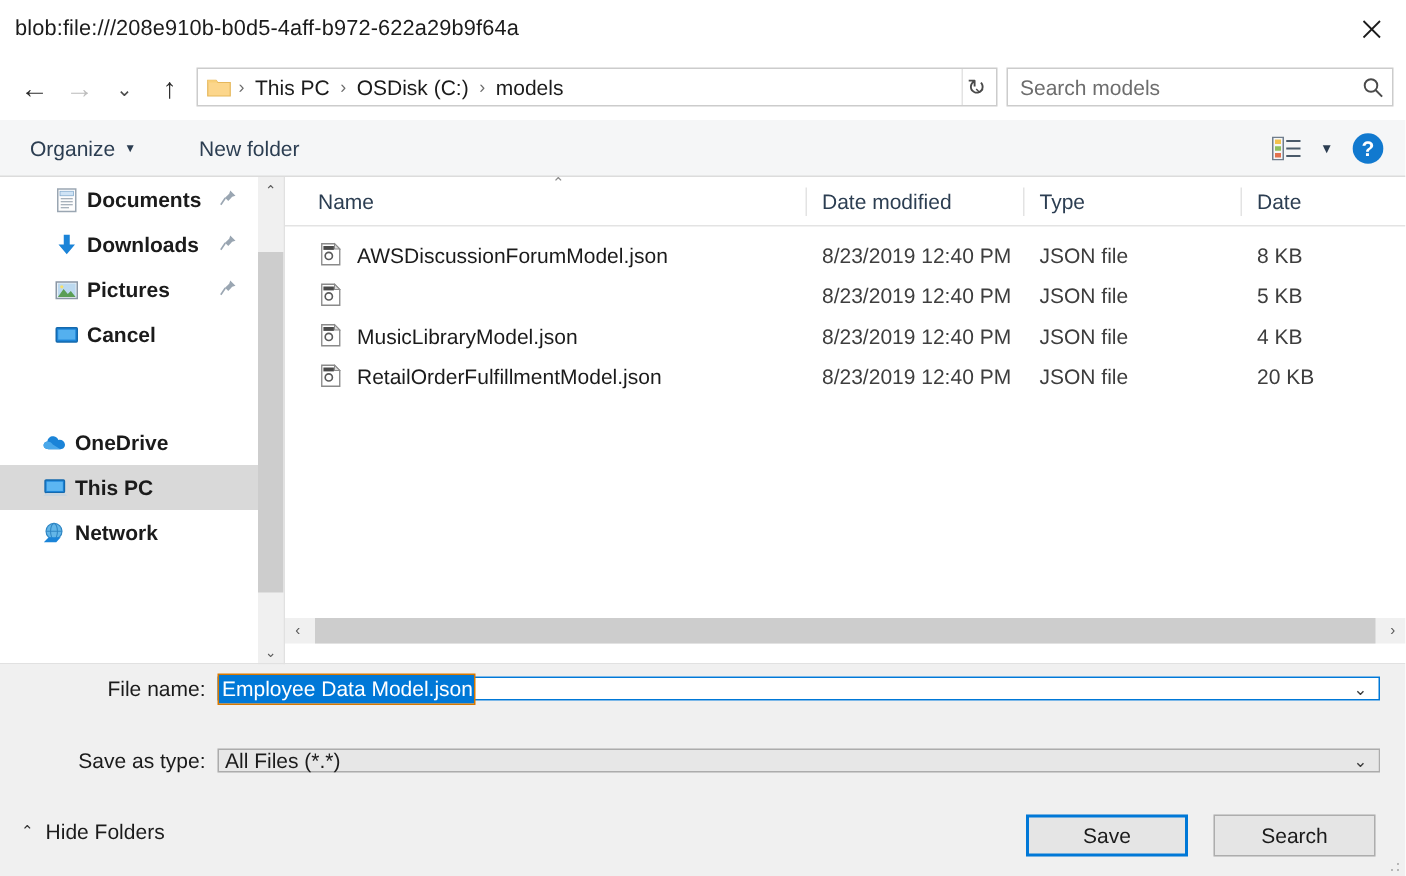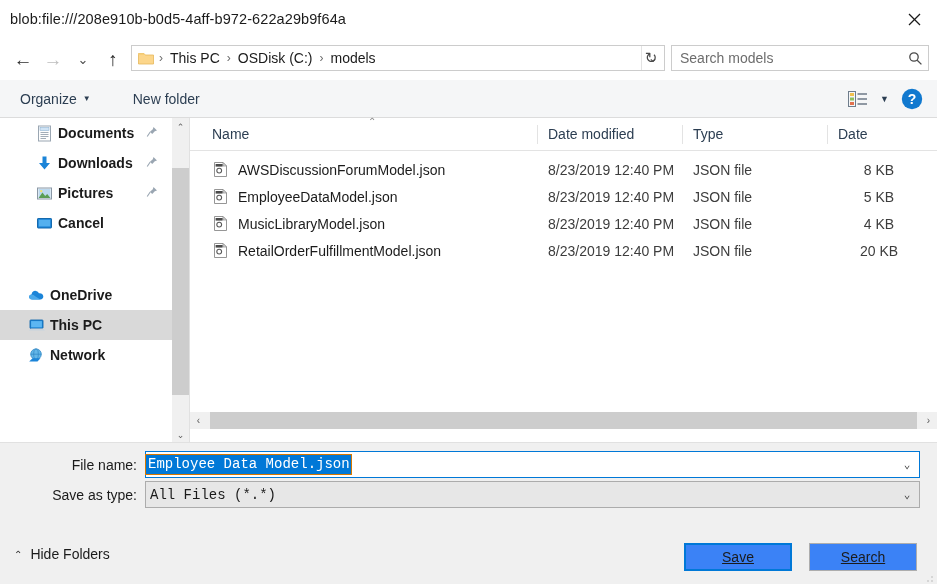--- a/index.html
+++ b/index.html
@@ -152,21 +152,21 @@
   }
 
   .file-row {
     height:27px; display:flex; align-items:center;
     font-size:14px; color:#1b1b1b;
   }
   .fr-name { width:348px; display:flex; align-items:center; padding-left:22px; }
   .fr-icon { width:26px; flex:none; display:flex; align-items:center; }
   .fr-date { width:145px; padding-left:10px; color:#3d3d3d; }
   .fr-type { width:145px; padding-left:10px; color:#3d3d3d; }
-  .fr-size { width:109px; padding-left:10px; color:#3d3d3d; text-align:center; padding-right:17px; }
+  .fr-size { width:109px; padding-left:10px; color:#3d3d3d; text-align:left; padding-right:17px; }
 
   .hscroll {
     position:absolute; top:412px; left:190px; width:747px; height:17px;
     background:#f0f0f0;
   }
   .hscroll .hb-arrow {
     position:absolute; top:0; width:17px; height:17px;
     display:flex; align-items:center; justify-content:center;
     font-size:10px; color:#5a5a5a;
   }
@@ -184,22 +184,22 @@
   .form-area {
     position:absolute; top:443px; left:0; width:937px; height:85px;
     background:#f0f0f0;
   }
   .form-row { position:absolute; display:flex; align-items:center; }
   .form-label {
     font-size:14px; color:#1b1b1b; text-align:right; width:145px;
     padding-right:8px;
   }
   .field-shell {
-    height:27px; border:1px solid #0078d7; background:#fff;
-    display:flex; align-items:center; position:relative;font-family:Liberation Mono, monospace;
+    height:16px; border:1px solid #0078d7; background:#fff;
+    display:flex; align-items:center; position:relative;
   }
   .field-shell.combo { border:1px solid #acacac; background:#e7e7e7; }
   .field-text { font-size:14px; padding-left:4px; color:#1b1b1b; white-space:nowrap; }
   .field-text.selected {
     background:#0078d7; color:#ffffff; padding:1px 1px 2px 2px;
     outline:1px solid #d77800;
   }
   .field-caret {
     position:absolute; right:0; top:0; width:24px; height:100%;
     display:flex; align-items:center; justify-content:center;
@@ -212,23 +212,23 @@
     position:absolute; top:528px; left:0; width:937px; height:56px;
     background:#f0f0f0;
   }
   .hide-folders {
     position:absolute; left:14px; top:18px;
     display:flex; align-items:center; font-size:14px; color:#1b1b1b;
   }
   .hf-caret { font-size:10px; margin-right:8px; color:#2b2b2b; }
   .btn {
     position:absolute; top:543px; height:28px; width:108px;
-    background:#3b82f6; border:1px solid #adadad;
+    background:#e5e5e5; border:1px solid #adadad;
     font-family:"Liberation Sans", sans-serif; font-size:14px; color:#1b1b1b;
-    display:flex; align-items:center; justify-content:center;text-decoration:underline;
+    display:flex; align-items:center; justify-content:center;
   }
   .btn.save { left:684px; border:2px solid #0078d7; }
   .btn.cancel { left:809px; }
   .grip {
     position:absolute; right:2px; bottom:2px; width:12px; height:12px;
   }
 </style>
 </head>
 <body>
 
@@ -482,21 +482,20 @@
       <div class="file-row">
         <span class="fr-name">
           <span class="fr-icon">
             <svg width="17" height="17" viewBox="0 0 17 17">
               <path d="M2.5 1.5 L11 1.5 L14.5 5 L14.5 15.5 L2.5 15.5 Z" fill="#ffffff" stroke="#8a8a8a" stroke-width="0.9"></path>
               <path d="M11 1.5 L14.5 5 L11 5 Z" fill="#dcdcdc" stroke="#8a8a8a" stroke-width="0.7"></path>
               <rect x="3.6" y="3" width="7" height="2.6" fill="#4a4a4a"></rect>
               <circle cx="7.2" cy="9.6" r="2.4" fill="none" stroke="#5a5a5a" stroke-width="1.1"></circle>
             </svg>
           </span>
-          <span>EmployeeDataModel.json</span>
         </span>
         <span class="fr-date">8/23/2019 12:40 PM</span>
         <span class="fr-type">JSON file</span>
         <span class="fr-size">5 KB</span>
       </div>
 
       <div class="file-row">
         <span class="fr-name">
           <span class="fr-icon">
             <svg width="17" height="17" viewBox="0 0 17 17">
@@ -550,21 +549,21 @@
     <div class="form-row" style="left:0; top:8px; width:937px;">
       <span class="form-label">File name:</span>
       <span class="field-shell" style="width:775px;">
         <span class="field-text selected">Employee Data Model.json</span>
         <span class="field-caret">
           <span>⌄</span>
         </span>
       </span>
     </div>
 
-    <div class="form-row" style="left:0; top:38px; width:937px;">
+    <div class="form-row" style="left:0; top:56px; width:937px;">
       <span class="form-label">Save as type:</span>
       <span class="field-shell combo" style="width:775px;">
         <span class="field-text">All Files (*.*)</span>
         <span class="field-caret">
           <span>⌄</span>
         </span>
       </span>
     </div>
   </div>
 

